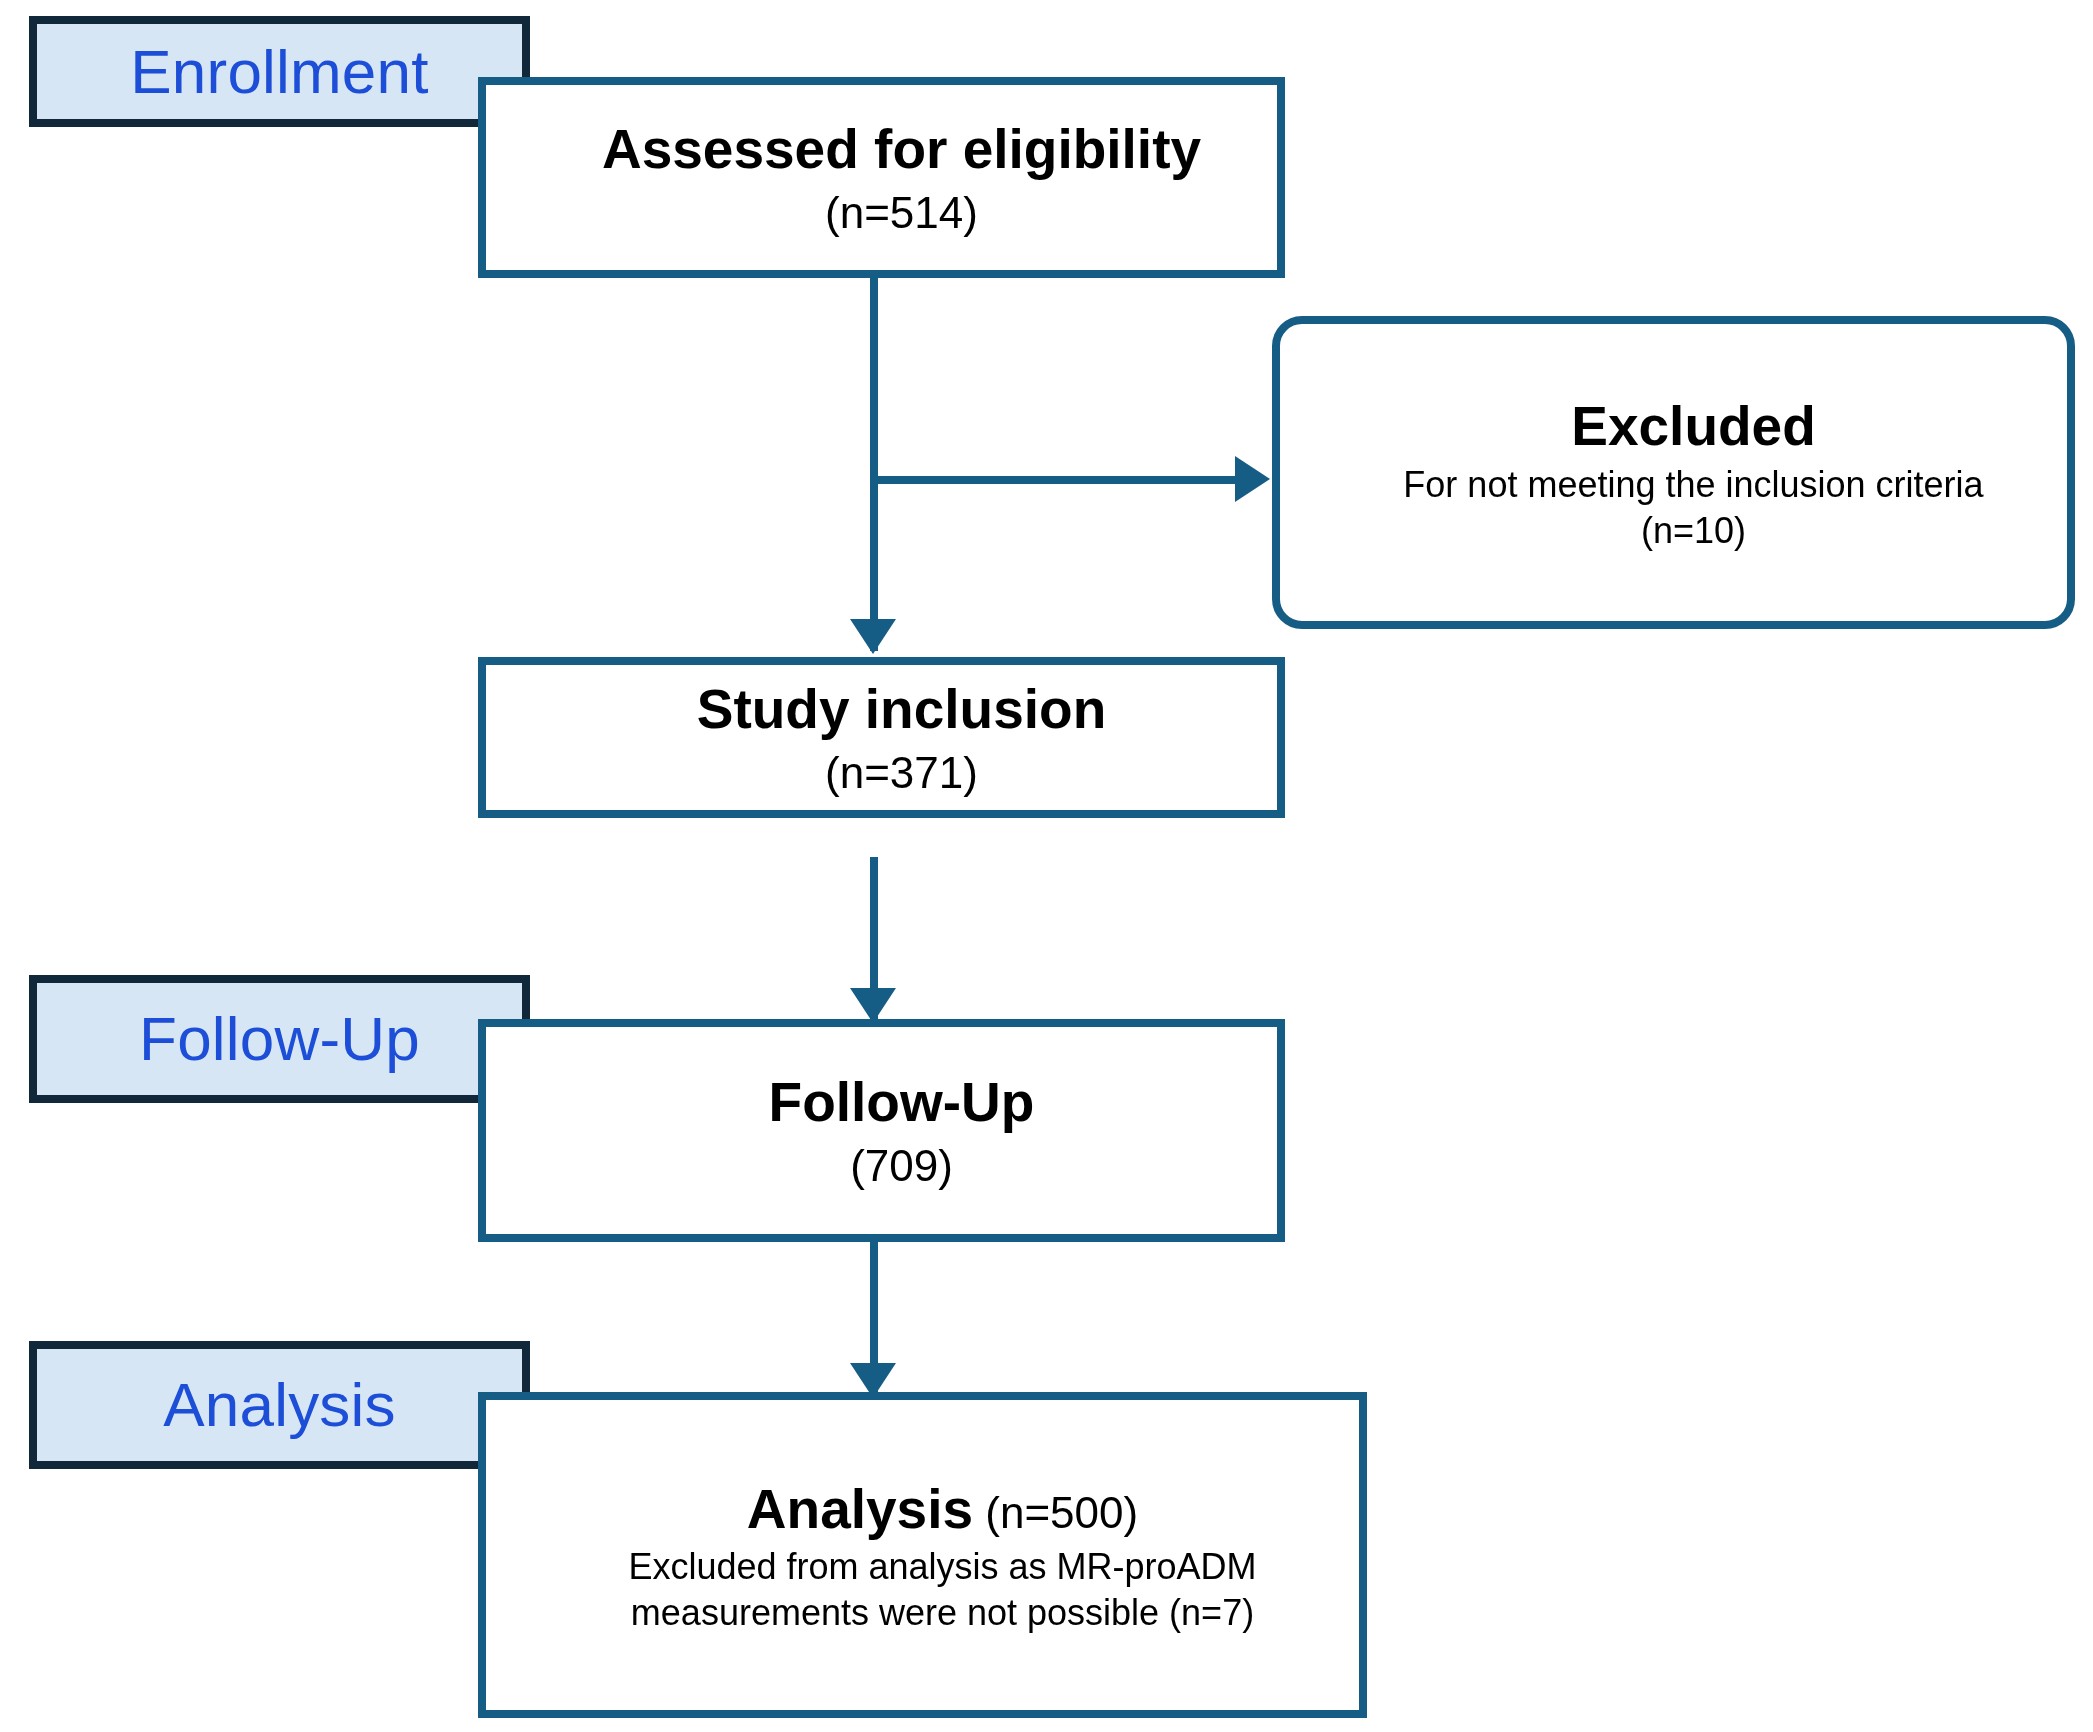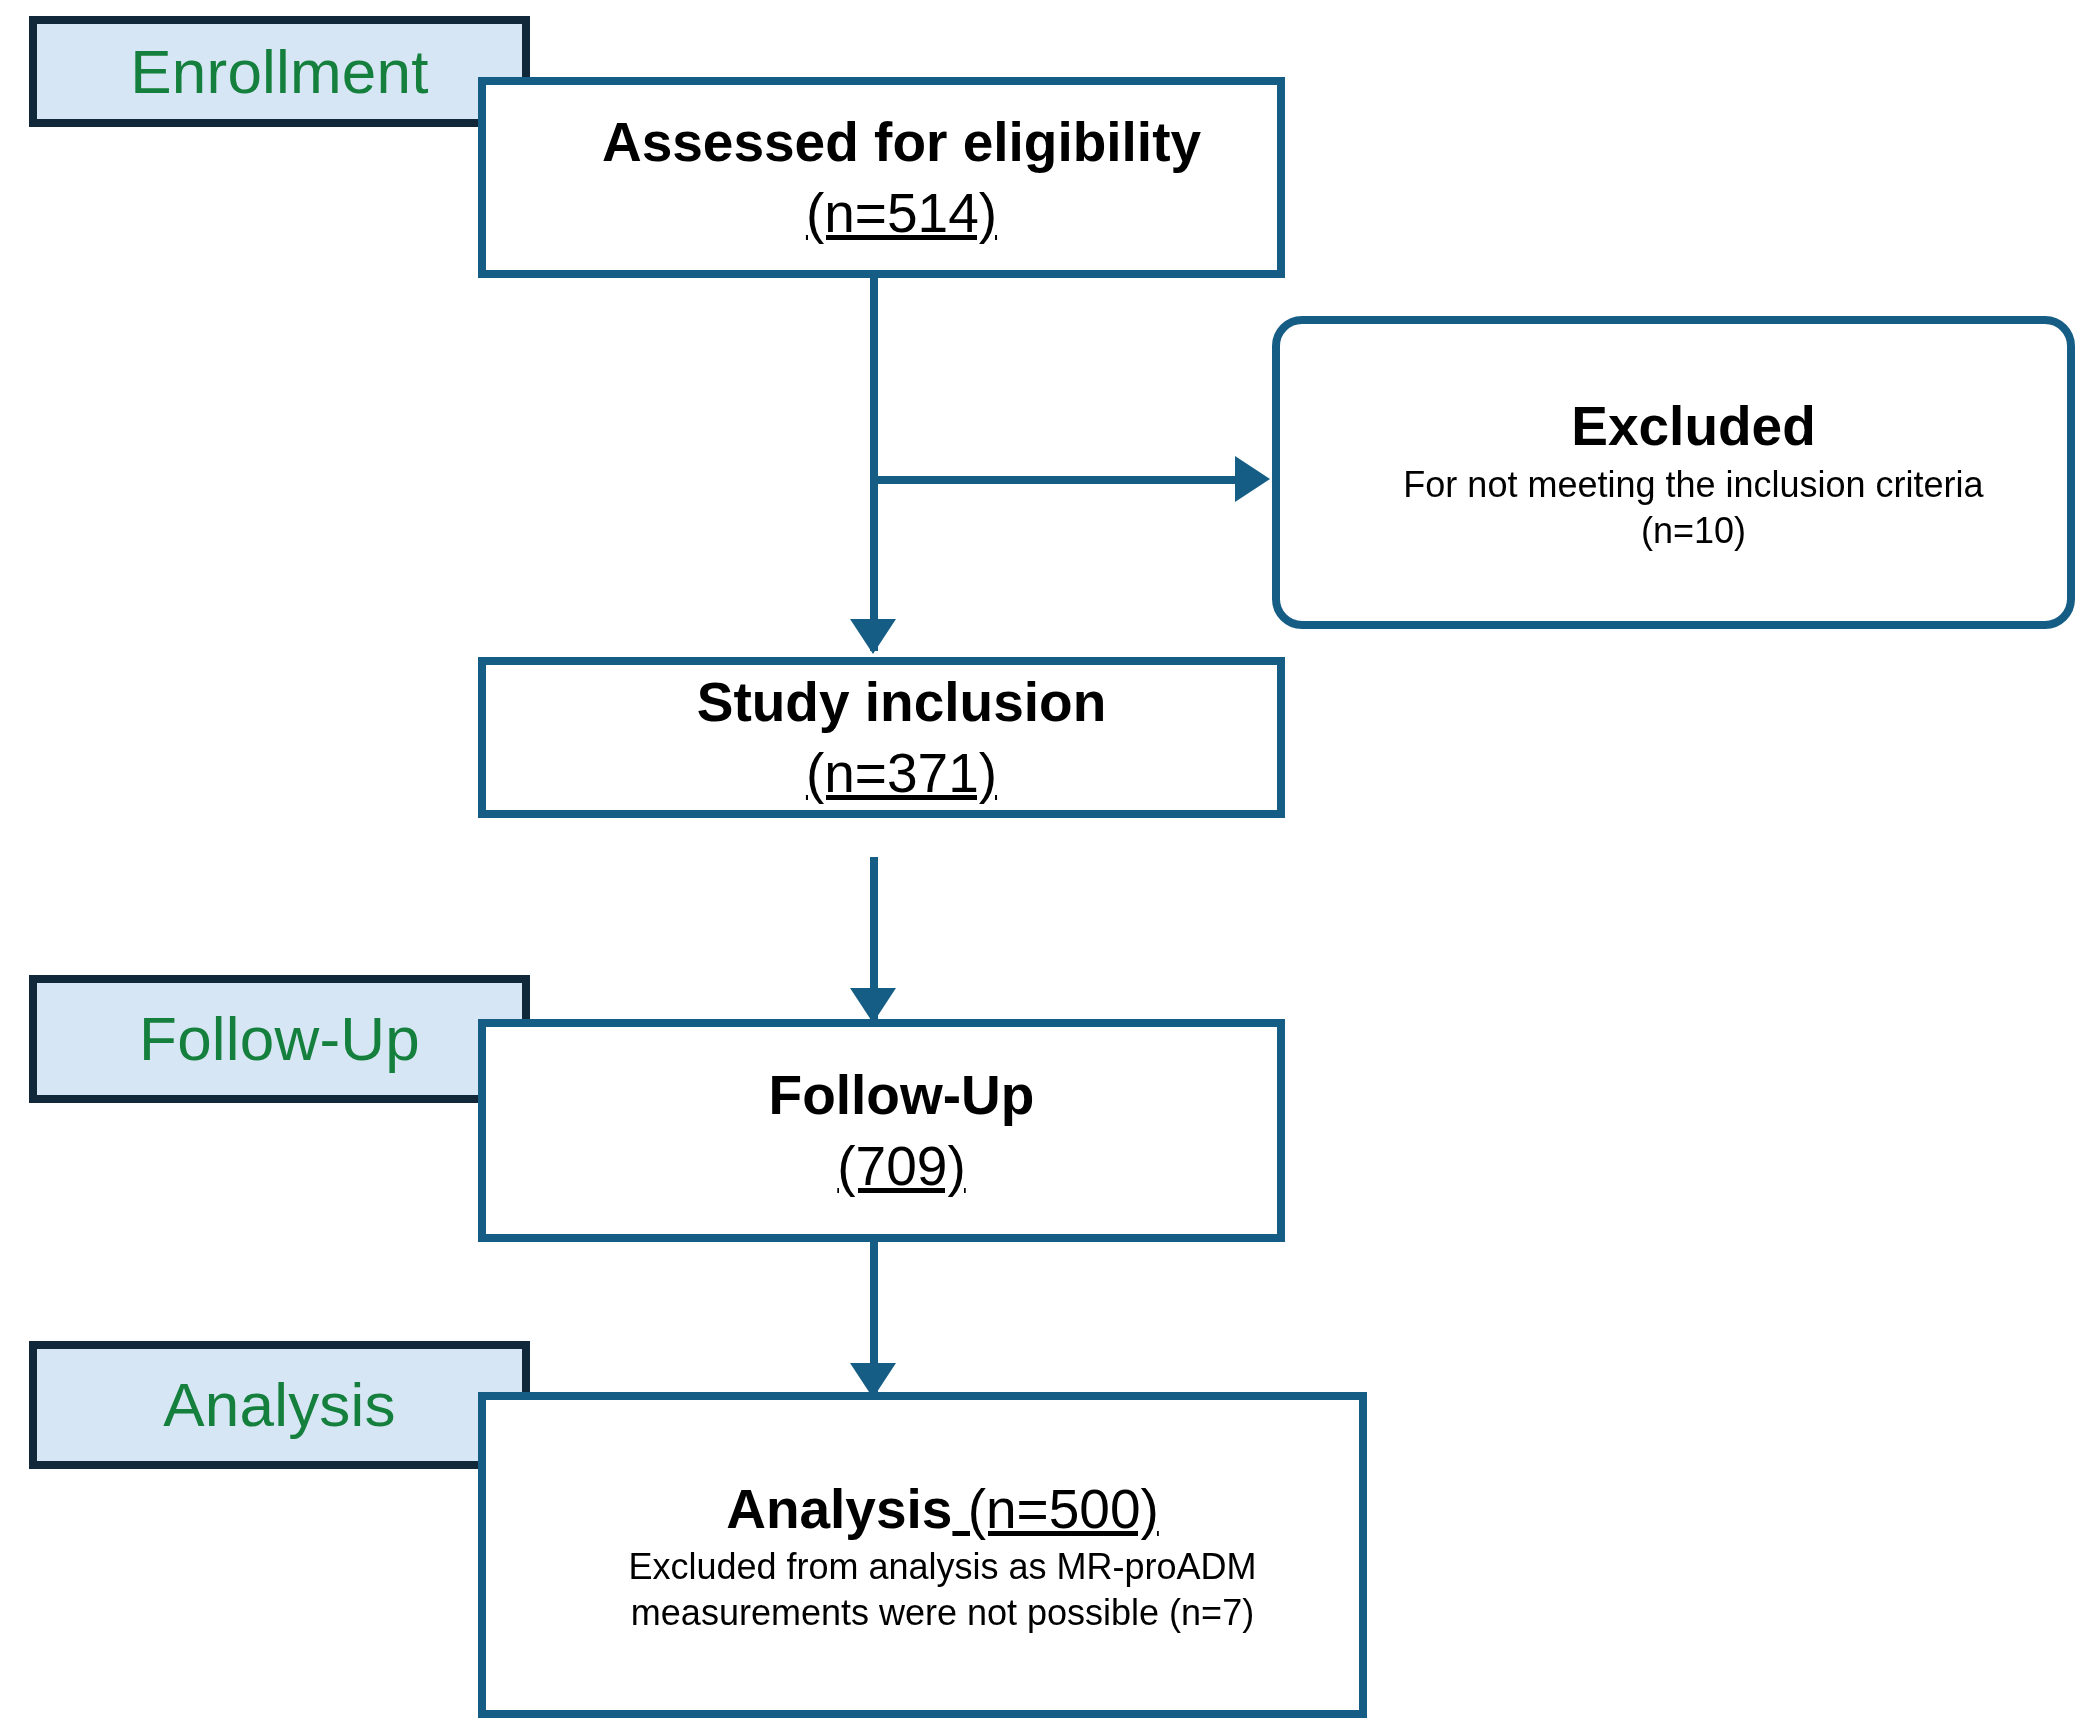--- a/index.html
+++ b/index.html
@@ -25,21 +25,21 @@
     box-sizing: border-box;
     background: #d7e6f4;
     border: 8px solid #10283a;
     display: flex;
     align-items: center;
     justify-content: center;
   }
   .phase-label {
     font-size: 62px;
     font-weight: 400;
-    color: #15803d;
+    color: #1d4ed8;
     letter-spacing: 0.2px;
     line-height: 1;
     white-space: nowrap;
   }
 
   
   .flow-box {
     position: absolute;
     box-sizing: border-box;
     background: #ffffff;
@@ -50,21 +50,21 @@
     justify-content: center;
     text-align: center;
     padding-left: 40px;
   }
   .flow-text {
     color: #000000;
     line-height: 1.28;
     padding: 0 23px;
   }
   .t-strong { font-weight: 700; font-size: 55px; }
-  .t-normal { font-weight: 400; font-size: 55px; text-decoration: underline; }
+  .t-normal { font-weight: 400; font-size: 44px; }
   .t-block  { font-size: 36px; font-weight: 400; }
 
   
   .v-line {
     position: absolute;
     width: 8px;
     background: #155d85;
   }
   .h-line {
     position: absolute;

